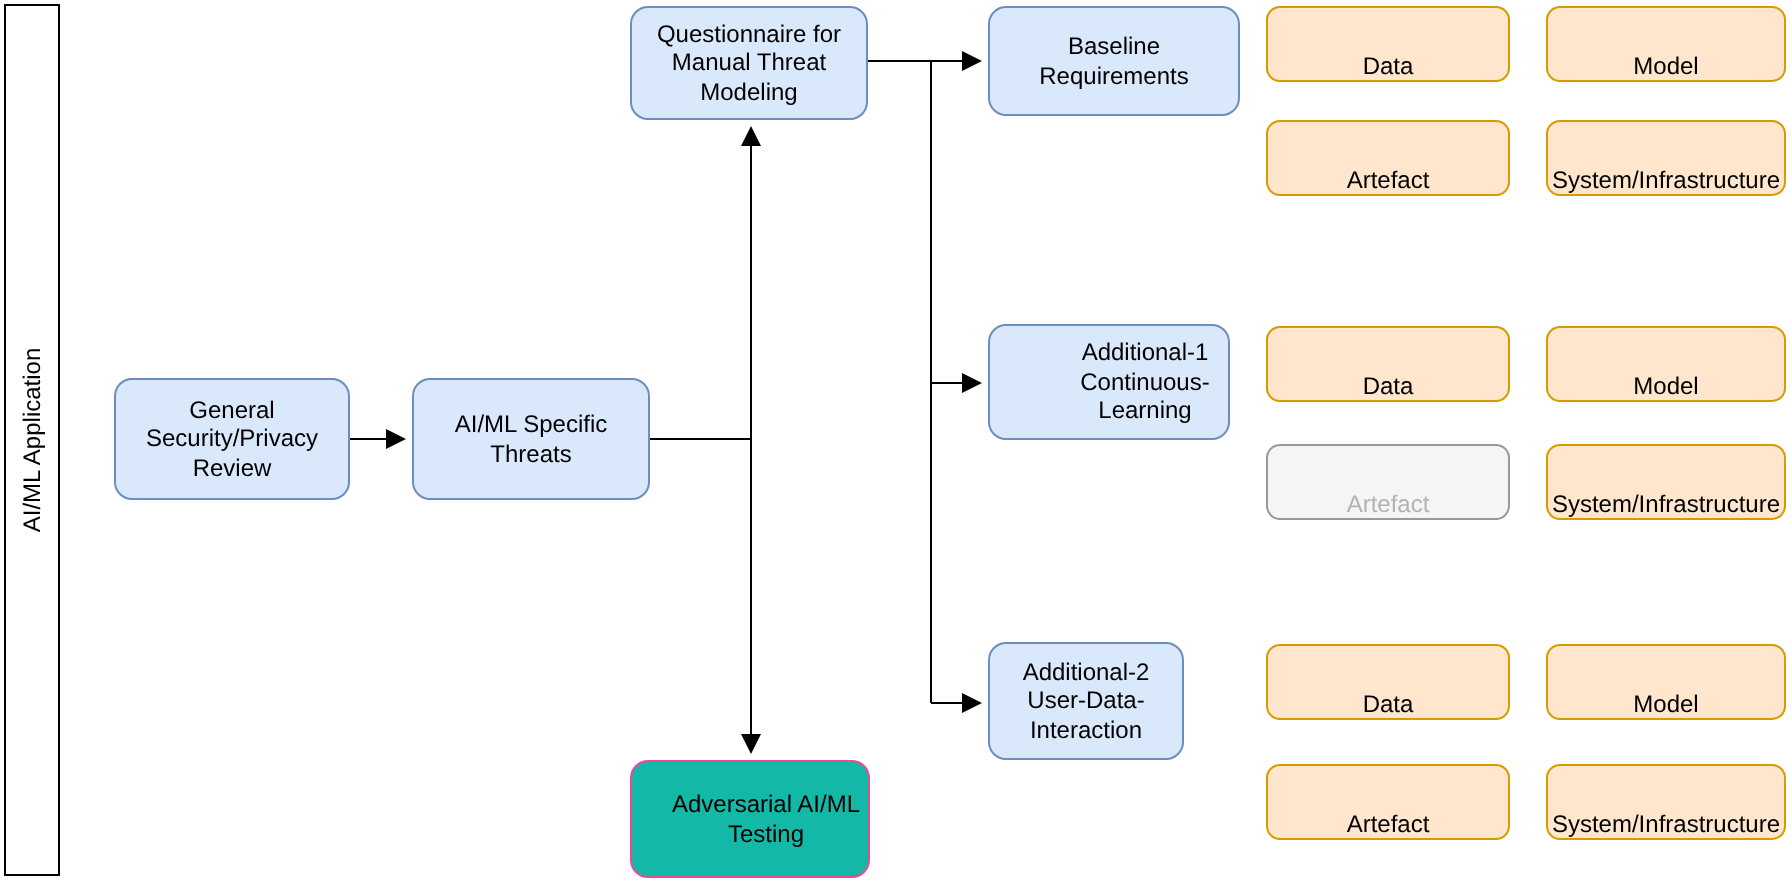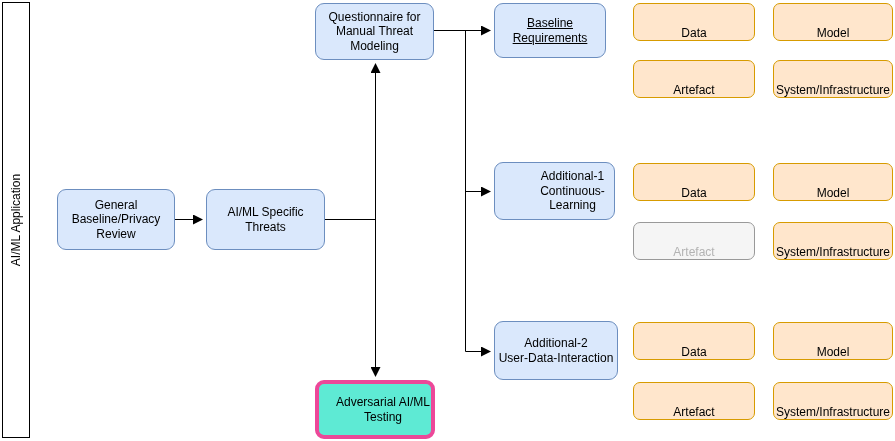--- a/index.html
+++ b/index.html
@@ -26,22 +26,22 @@
     text-align: center;
     white-space: pre-line;
     line-height: 1.22;
   }
   .rounded { border-radius: 9px; }
   .blue {
     background: #dae8fc;
     border: 1px solid #6c8ebf;
   }
   .plain {
-    background: #5eead4;
-    border: 4px solid #ec4899;
+    background: #14b8a6;
+    border: 1px solid #ec4899;
     padding-left: 16px;
   }
   .cell {
     position: absolute;
     box-sizing: border-box;
     display: flex;
     align-items: flex-end;
     justify-content: center;
     text-align: center;
     white-space: nowrap;
@@ -69,23 +69,23 @@
   }
   .lane .lane-text {
     transform: rotate(-90deg);
     white-space: nowrap;
     font-size: 12px;
   }
   
   .n-general       { left: 57px;  top: 189px; width: 118px; height: 61px; }
   .n-threats       { left: 206px; top: 189px; width: 119px; height: 61px; }
   .n-questionnaire { left: 315px; top: 3px;   width: 119px; height: 57px; }
-  .n-baseline      { left: 494px; top: 3px;   width: 112px; height: 55px; text-decoration: underline; }
+  .n-baseline      { left: 494px; top: 3px;   width: 126px; height: 55px; }
   .n-additional1   { left: 494px; top: 162px; width: 121px; height: 58px; padding-left: 36px; }
-  .n-additional2   { left: 494px; top: 321px; width: 124px; height: 59px; }
+  .n-additional2   { left: 494px; top: 321px; width: 98px; height: 59px; }
   .n-adversarial   { left: 315px; top: 380px; width: 120px; height: 59px; }
   
   .g0r0c0 { left: 633px; top: 3px;   width: 122px; height: 38px; }
   .g0r0c1 { left: 773px; top: 3px;   width: 120px; height: 38px; }
   .g0r1c0 { left: 633px; top: 60px;  width: 122px; height: 38px; }
   .g0r1c1 { left: 773px; top: 60px;  width: 120px; height: 38px; }
   .g1r0c0 { left: 633px; top: 163px; width: 122px; height: 38px; }
   .g1r0c1 { left: 773px; top: 163px; width: 120px; height: 38px; }
   .g1r1c0 { left: 633px; top: 222px; width: 122px; height: 38px; }
   .g1r1c1 { left: 773px; top: 222px; width: 120px; height: 38px; }
@@ -126,21 +126,21 @@
 
     <line x1="465.5" y1="30.5" x2="465.5" y2="351.5" stroke="#000000" stroke-width="1"></line>
 
     <line x1="465.5" y1="191.5" x2="490" y2="191.5" stroke="#000000" stroke-width="1" marker-end="url(#arrow)"></line>
 
     <line x1="465.5" y1="351.5" x2="490" y2="351.5" stroke="#000000" stroke-width="1" marker-end="url(#arrow)"></line>
   </svg>
 
   <div class="node rounded blue n-general">
     <span>General
-Baseline/Privacy
+Security/Privacy
 Review</span>
   </div>
   <div class="node rounded blue n-threats">
     <span>AI/ML Specific
 Threats</span>
   </div>
   <div class="node rounded blue n-questionnaire">
     <span>Questionnaire for
 Manual Threat
 Modeling</span>

